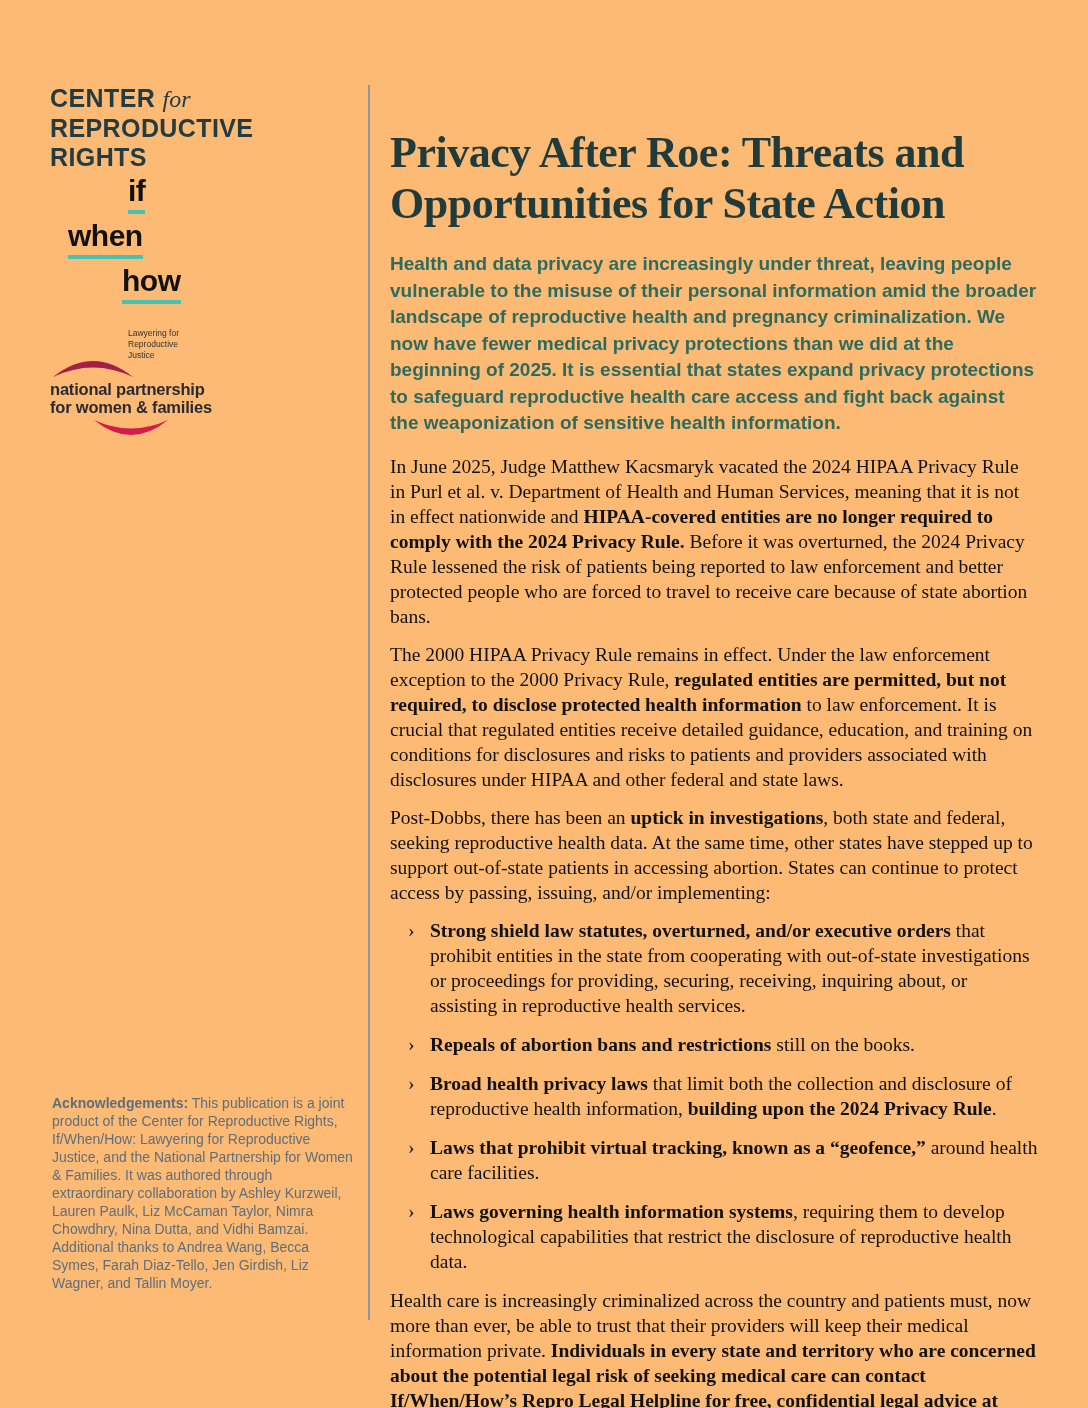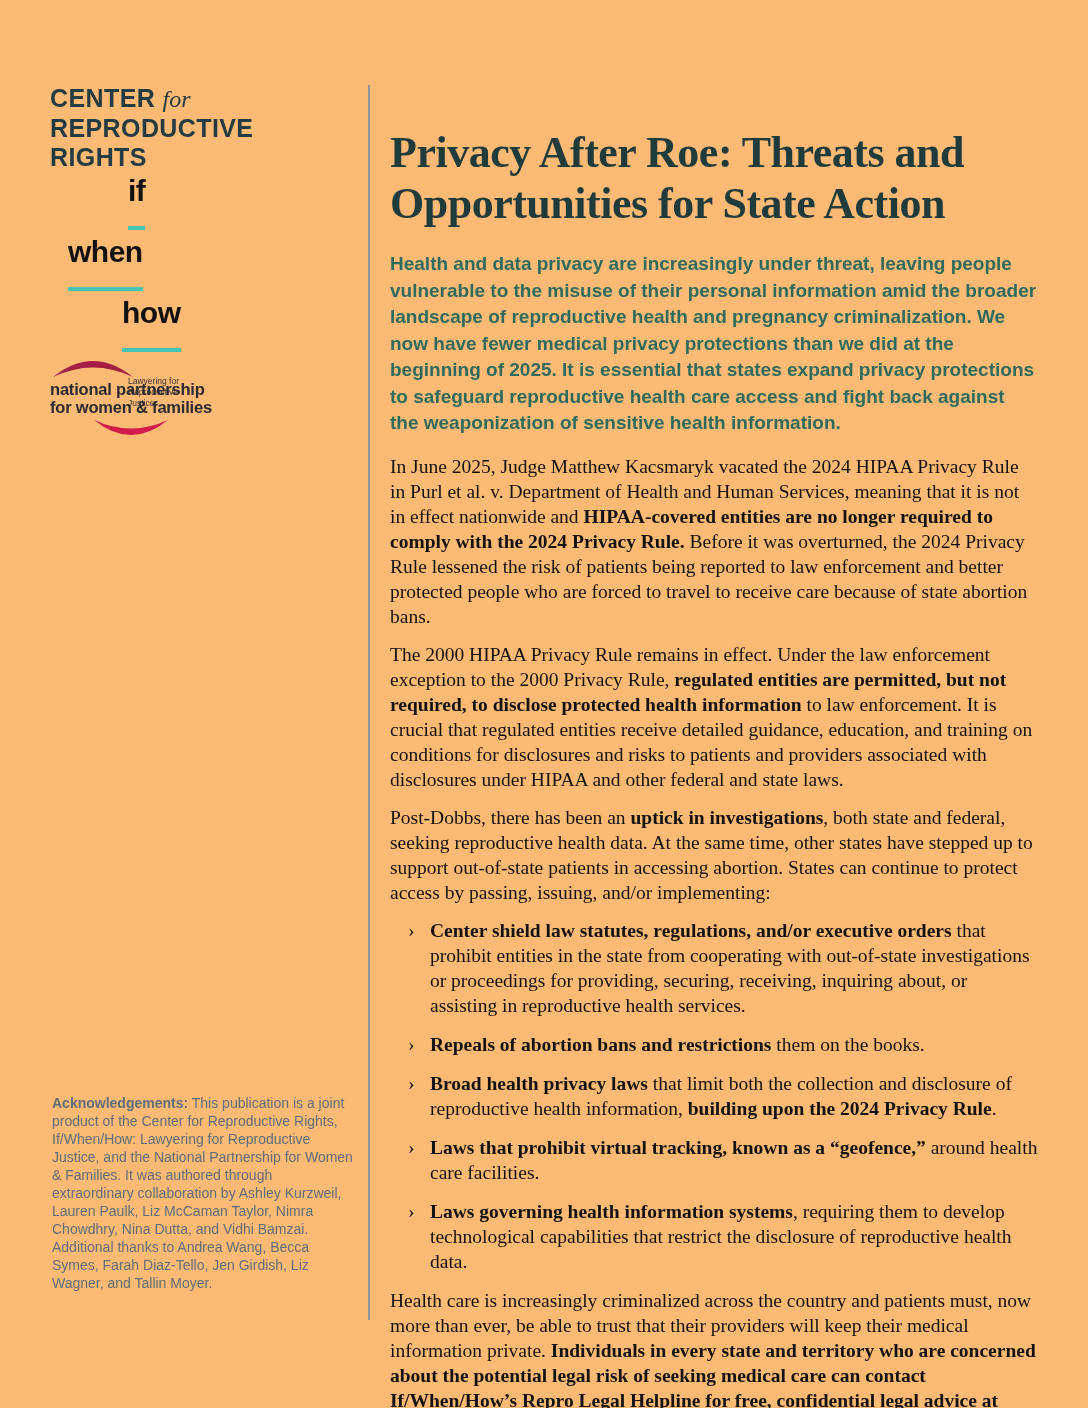--- a/index.html
+++ b/index.html
@@ -10,21 +10,21 @@
   .sidebar{position:absolute;left:50px;top:0;width:308px;height:100%;}
 
   .crr-logo{position:absolute;left:0;top:84px;color:#233b42;font-weight:bold;
             font-size:25px;line-height:29px;letter-spacing:.4px;}
   .crr-logo .for{font-family:"Liberation Serif",serif;font-style:italic;font-weight:500;
                  font-size:24px;letter-spacing:0;}
 
   .iwh-logo{position:absolute;left:0;top:176px;width:230px;color:#111;}
   .iwh-row{line-height:1;}
   .iwh-word{display:inline-block;font-weight:bold;font-size:30px;letter-spacing:-.5px;
-            border-bottom:4px solid #45c4b3;padding-bottom:20px;}
+            border-bottom:4px solid #45c4b3;padding-bottom:4px;}
   .iwh-r1{padding-left:78px;}
   .iwh-r2{padding-left:18px;margin-top:7px;}
   .iwh-r3{padding-left:72px;margin-top:7px;}
   .iwh-tagline{margin-top:24px;padding-left:78px;font-size:8.5px;line-height:11px;color:#333;}
 
   .np-logo{position:absolute;left:0;top:354px;width:175px;}
   .np-arc{display:block;}
   .np-arc-top{margin-left:3px;}
   .np-text{font-weight:bold;font-size:16.5px;line-height:18px;color:#2a2a33;letter-spacing:-.2px;margin-top:1px;}
   .np-arc-bottom{margin-left:44px;margin-top:3px;}
@@ -101,25 +101,25 @@
 
     <p class="intro">Health and data privacy are increasingly under threat, leaving people vulnerable to the misuse of their personal information amid the broader landscape of reproductive health and pregnancy criminalization. We now have fewer medical privacy protections than we did at the beginning of 2025. It is essential that states expand privacy protections to safeguard reproductive health care access and fight back against the weaponization of sensitive health information.</p>
 
     <p class="body-p"><span>In June 2025, Judge Matthew Kacsmaryk vacated the 2024 HIPAA Privacy Rule in </span><span class="i">Purl et al. v. Department of Health and Human Services,</span><span> meaning that it is not in effect nationwide and </span><span class="b">HIPAA-covered entities are no longer required to comply with the 2024 Privacy Rule.</span><span> Before it was overturned, the 2024 Privacy Rule lessened the risk of patients being reported to law enforcement and better protected people who are forced to travel to receive care because of state abortion bans.</span></p>
     <p class="body-p"><span>The 2000 HIPAA Privacy Rule remains in effect. Under the law enforcement exception to the 2000 Privacy Rule, </span><span class="b">regulated entities are permitted, but not required, to disclose protected health information</span><span> to law enforcement. It is crucial that regulated entities receive detailed guidance, education, and training on conditions for disclosures and risks to patients and providers associated with disclosures under HIPAA and other federal and state laws.</span></p>
     <p class="body-p"><span>Post-</span><span class="i">Dobbs</span><span>, there has been an </span><span class="b">uptick in investigations</span><span>, both state and federal, seeking reproductive health data. At the same time, other states have stepped up to support out-of-state patients in accessing abortion. States can continue to protect access by passing, issuing, and/or implementing:</span></p>
 
     <div class="bullet-list">
       <div class="bullet">
         <span class="marker">›</span>
-        <div class="bullet-text"><span class="b">Center shield law statutes, regulations, and/or executive orders</span><span> that prohibit entities in the state from cooperating with out-of-state investigations or proceedings for providing, securing, receiving, inquiring about, or assisting in reproductive health services.</span></div>
+        <div class="bullet-text"><span class="b">Strong shield law statutes, overturned, and/or executive orders</span><span> that prohibit entities in the state from cooperating with out-of-state investigations or proceedings for providing, securing, receiving, inquiring about, or assisting in reproductive health services.</span></div>
       </div>
       <div class="bullet">
         <span class="marker">›</span>
-        <div class="bullet-text"><span class="b">Repeals of abortion bans and restrictions</span><span> them on the books.</span></div>
+        <div class="bullet-text"><span class="b">Repeals of abortion bans and restrictions</span><span> still on the books.</span></div>
       </div>
       <div class="bullet">
         <span class="marker">›</span>
         <div class="bullet-text"><span class="b">Broad health privacy laws</span><span> that limit both the collection and disclosure of reproductive health information, </span><span class="b">building upon the 2024 Privacy Rule</span><span>.</span></div>
       </div>
       <div class="bullet">
         <span class="marker">›</span>
         <div class="bullet-text"><span class="b">Laws that prohibit virtual tracking, known as a “geofence,”</span><span> around health care facilities.</span></div>
       </div>
       <div class="bullet">

